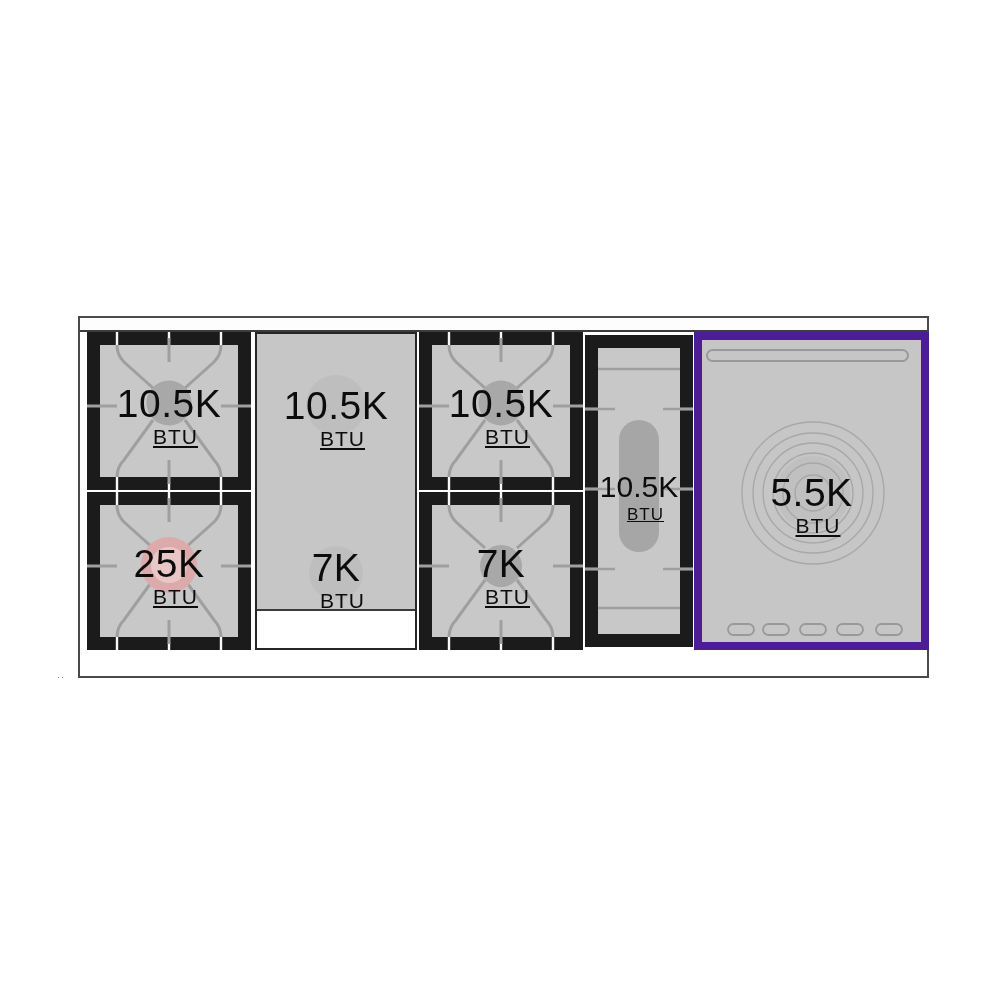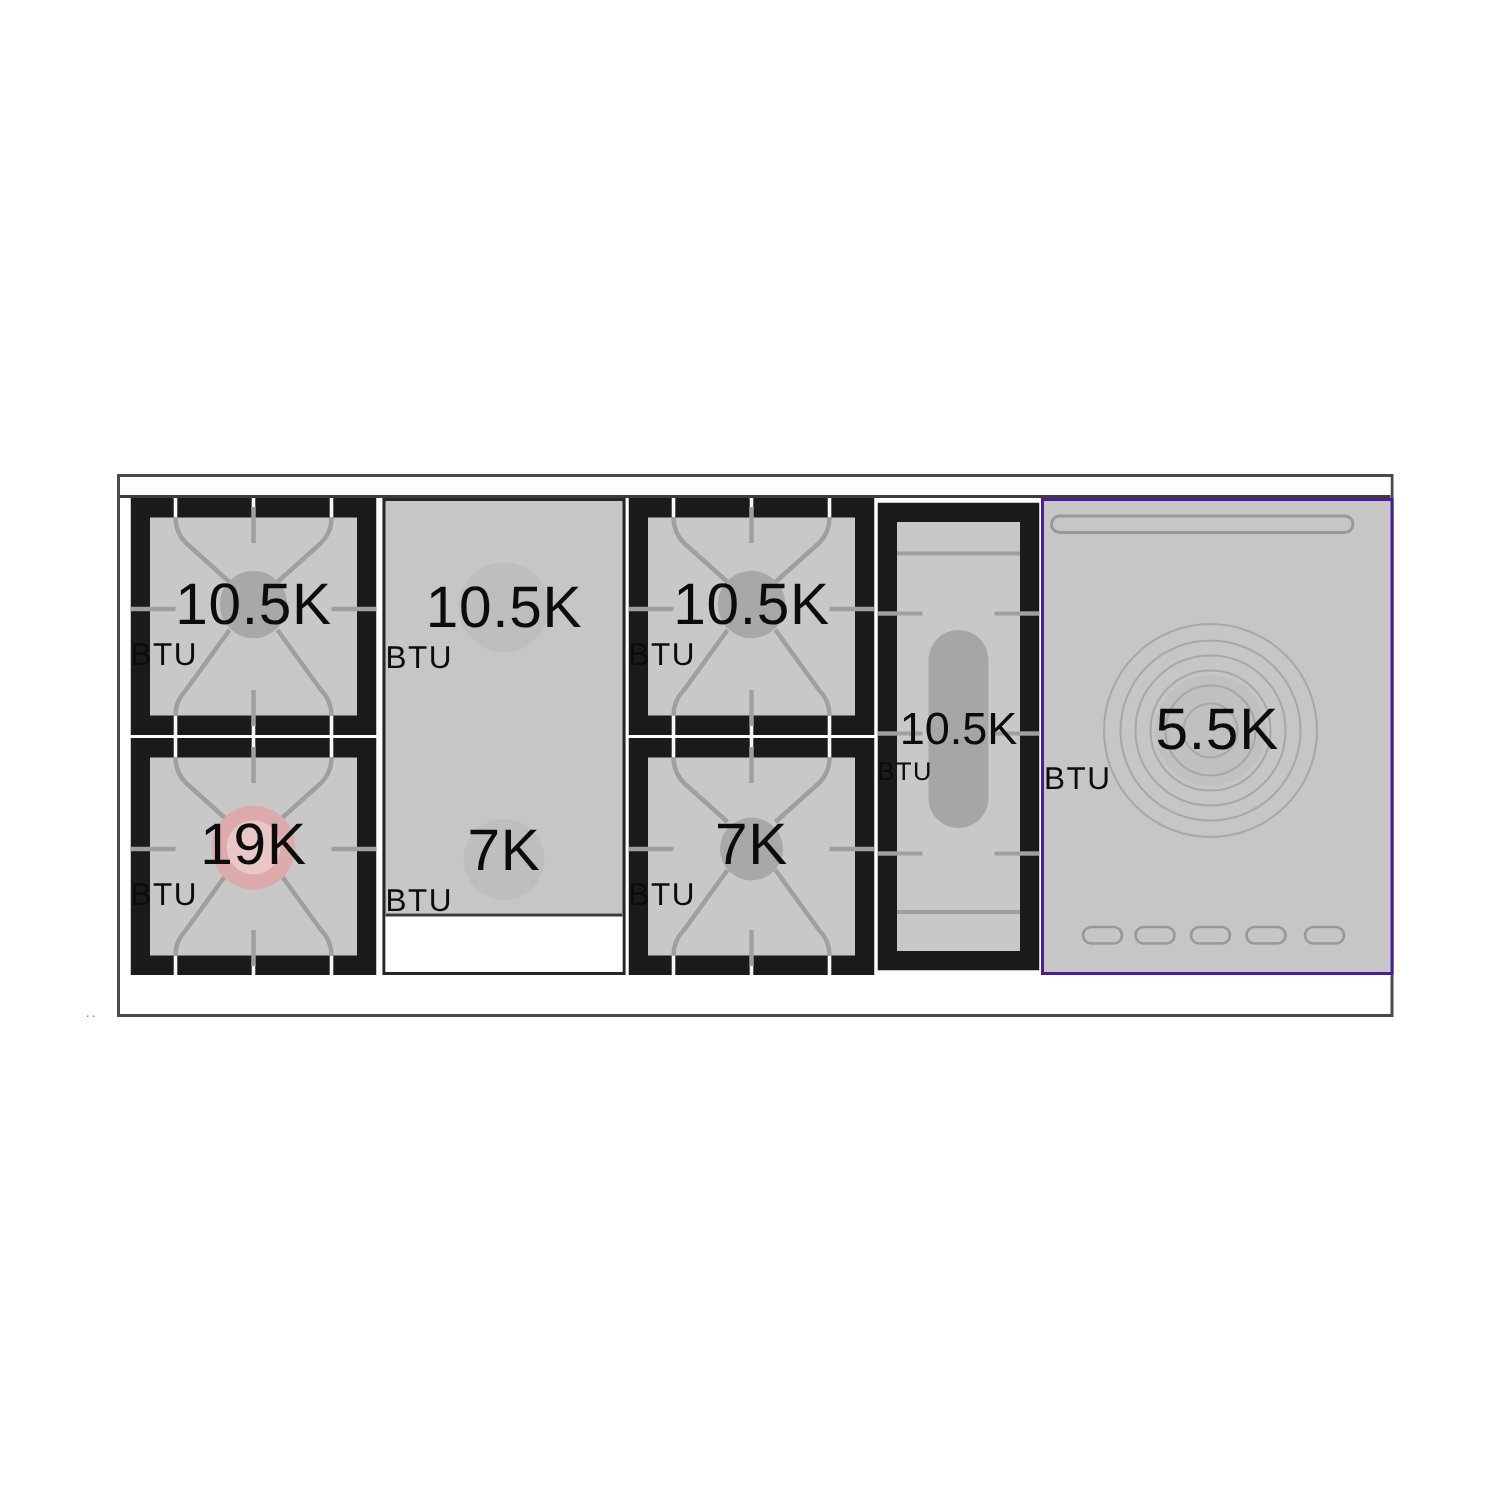--- a/index.html
+++ b/index.html
@@ -17,40 +17,40 @@
   }
   .deck{position:absolute;left:0;top:14px;width:847px;height:319px;background:#ffffff;}
   .module{position:absolute;top:0;height:318px;box-sizing:border-box;}
   .burner{position:absolute;left:0;width:164px;height:158px;}
   .burner svg{position:absolute;left:0;top:0;}
   .power{
     position:absolute;left:-6px;right:-6px;text-align:center;
     font-size:39px;line-height:42px;letter-spacing:0.5px;white-space:nowrap;
   }
   .unit{
-    position:absolute;left:0;right:0;text-align:left;
-    font-size:21px;line-height:21px;letter-spacing:1px;
+    position:absolute;left:13px;right:0;text-align:center;
+    font-size:21px;line-height:21px;letter-spacing:1px;text-decoration:underline;
   }
   .p-top{top:51px;} .u-top{top:94px;}
   .g-p-top{top:51px;} .g-u-top{top:94px;}
   .g-p-bot{top:213px;} .g-u-bot{top:256px;}
   .griddle{
     left:175px;width:162px;background:#c6c6c6;border:2px solid #262626;
   }
   .griddle-bg{position:absolute;left:0;top:0;}
   .griddle-white{
     position:absolute;left:0;right:0;bottom:0;height:37px;background:#ffffff;
     border-top:2px solid #3a3a3a;
   }
   .oval-module{left:505px;top:3px;width:108px;height:312px;}
   .oval-module svg{position:absolute;left:0;top:0;}
   .ov-power{top:135px;font-size:30px;line-height:34px;letter-spacing:0;}
   .ov-unit{top:171px;font-size:17px;line-height:18px;}
   .warming{
-    left:614px;width:235px;background:#c6c6c6;border:2px solid #4c1d95;
+    left:614px;width:235px;background:#c6c6c6;border:8px solid #4c1d95;
   }
   .warming svg{position:absolute;left:0;top:0;}
   .w-power{top:132px;} .w-unit{top:175px;}
   .stray{
     position:absolute;left:57px;top:672px;font-size:9px;line-height:10px;color:#777;
     letter-spacing:1px;
   }
 </style>
 </head>
 <body>
@@ -87,21 +87,21 @@
             <g stroke="#9f9f9f" stroke-width="3" fill="none">
               <path d="M82 6 V30 M82 128 V152 M0 74 H30 M134 74 H164"></path>
               <path d="M30 13 Q30 23 37 30 L66 56"></path>
               <path d="M134 13 Q134 23 127 30 L98 56"></path>
               <path d="M30 145 Q30 135 37 128 L66 88"></path>
               <path d="M134 145 Q134 135 127 128 L98 88"></path>
             </g>
             <circle cx="82" cy="73" r="28" fill="#dcaaaa"></circle>
             <circle cx="82" cy="73" r="18" fill="#eac7c7"></circle>
           </svg>
-          <div class="power p-top">19K</div>
+          <div class="power p-top">25K</div>
           <div class="unit u-top">BTU</div>
         </div>
       </div>
 
       <div class="module griddle">
         <svg class="griddle-bg" width="158" height="314" viewBox="0 0 158 314">
           <circle cx="79" cy="71" r="30" fill="#b9b9b9" opacity="0.6"></circle>
           <circle cx="79" cy="239" r="27" fill="#b9b9b9" opacity="0.6"></circle>
         </svg>
         <div class="power g-p-top">10.5K</div>

